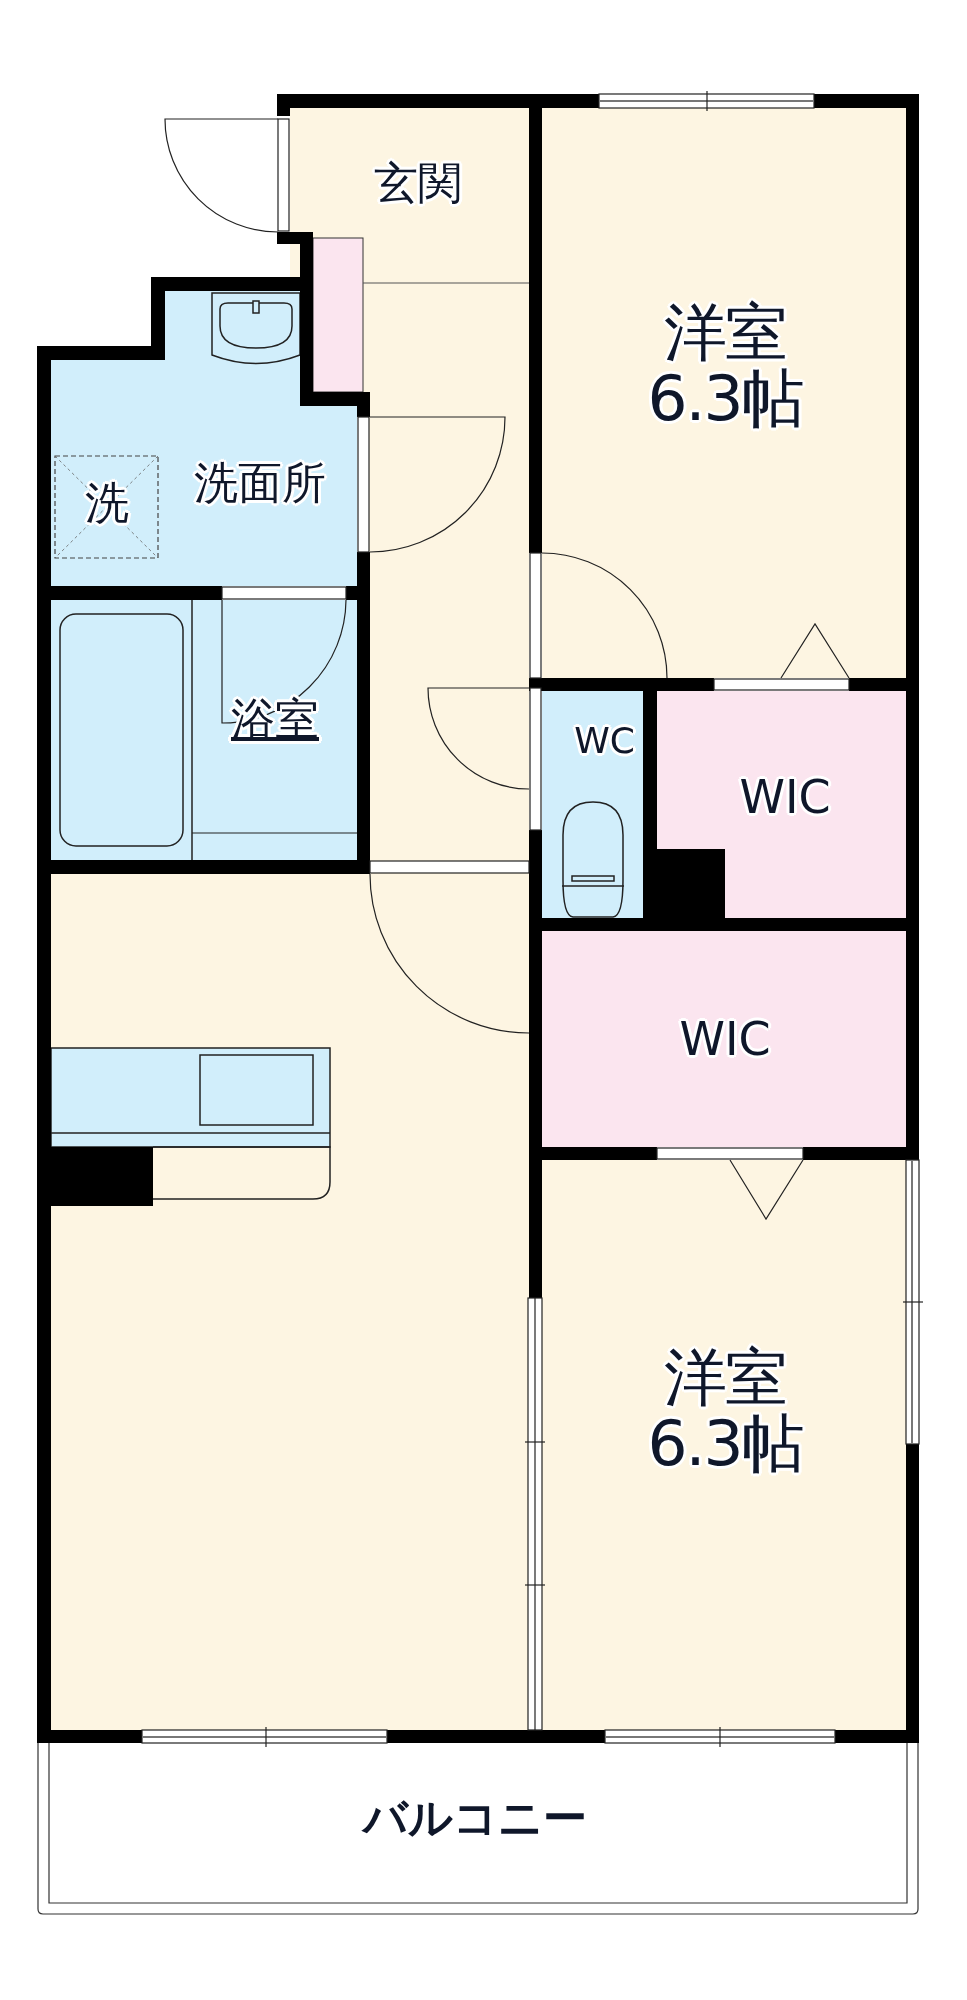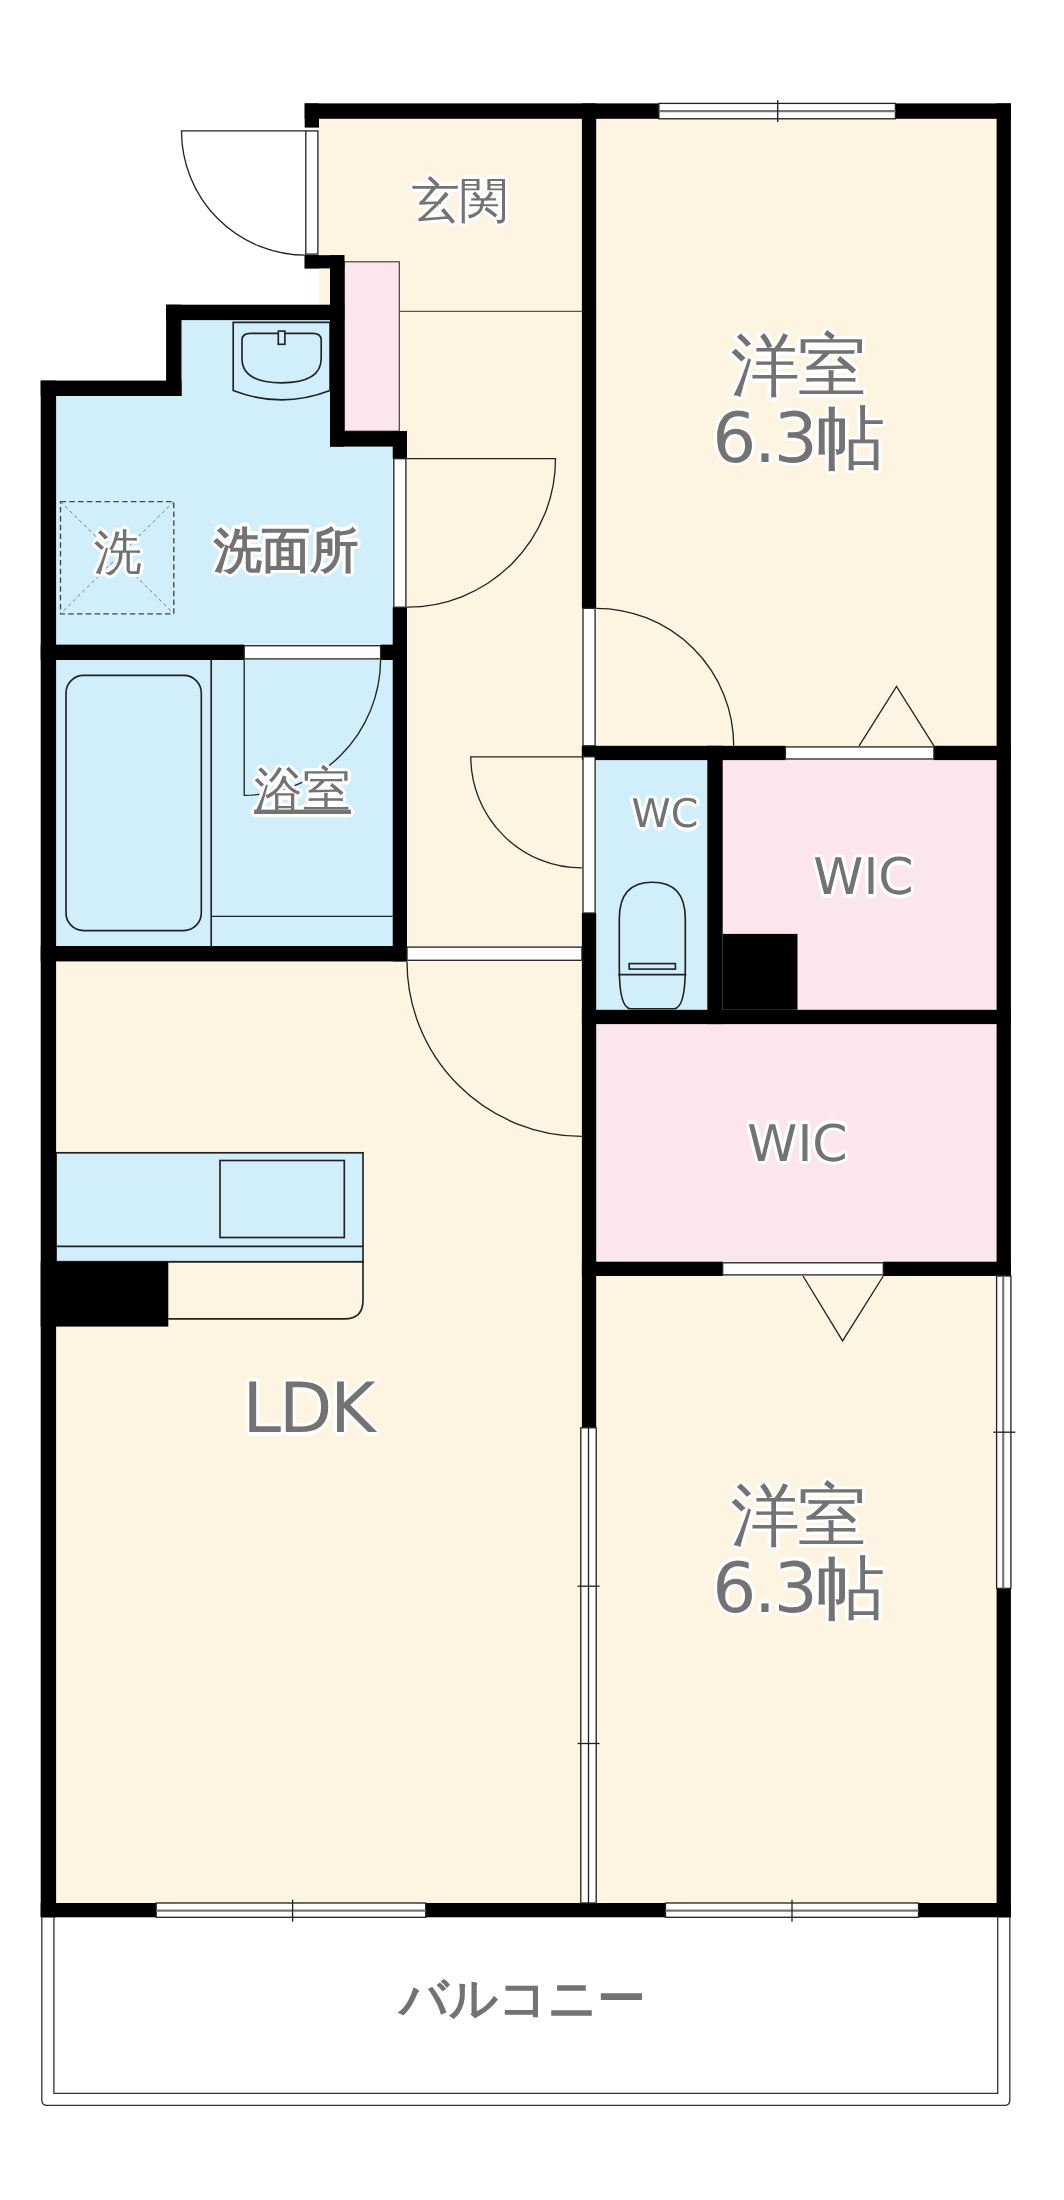--- a/index.html
+++ b/index.html
@@ -1,21 +1,21 @@
 <!DOCTYPE html>
 <html><head>
 <meta charset="utf-8">
 <style>
   html, body { margin: 0; padding: 0; background: #ffffff; }
   body { width: 967px; height: 2000px; position: relative; overflow: hidden; }
   #plan { position: absolute; left: 0; top: 0; width: 967px; height: 2000px; }
   .lbl {
     position: absolute;
     font-family: "DejaVu Sans", "Liberation Sans", sans-serif;
-    color: #737373;
+    color: #0f172a;
     text-align: center;
     white-space: nowrap;
     line-height: 1.05;
     paint-order: stroke fill;
     -webkit-text-stroke: 0;
     text-shadow:
       3px 0 0 #fff, -3px 0 0 #fff, 0 3px 0 #fff, 0 -3px 0 #fff,
       2px 2px 0 #fff, -2px -2px 0 #fff, 2px -2px 0 #fff, -2px 2px 0 #fff;
   }
   .lbl.big { font-size: 63px; letter-spacing: -2px; }
@@ -181,32 +181,31 @@
 </svg>
 
 <div class="lbl mid" style="left:362px; top:160px; width:112px;">玄関</div>
 
 <div class="lbl big" style="left:560px; top:300px; width:330px;">
   <div>洋室</div>
   <div>6.3帖</div>
 </div>
 
 <div class="lbl mid" style="left:72px; top:480px; width:70px;">洗</div>
-<div class="lbl mid" style="left:175px; top:478px; width:170px;font-weight:bold;">洗面所</div>
+<div class="lbl mid" style="left:175px; top:460px; width:170px;">洗面所</div>
 
 <div class="lbl mid" style="left:220px; top:696px; width:110px;text-decoration:underline;">浴室</div>
 
 <div class="lbl xs" style="left:542px; top:722px; width:125px;">WC</div>
 
 <div class="lbl sm" style="left:700px; top:773px; width:170px;">WIC</div>
 
 <div class="lbl sm" style="left:640px; top:1015px; width:170px;">WIC</div>
 
 <div class="lbl big" style="left:110px; top:1248px; width:340px;">
-  <div>LDK</div>
 </div>
 
 <div class="lbl big" style="left:560px; top:1345px; width:330px;">
   <div>洋室</div>
   <div>6.3帖</div>
 </div>
 
 <div class="lbl mid plain" style="left:280px; top:1795px; width:390px;font-weight:bold;">バルコニー</div>
 
 </body></html>

